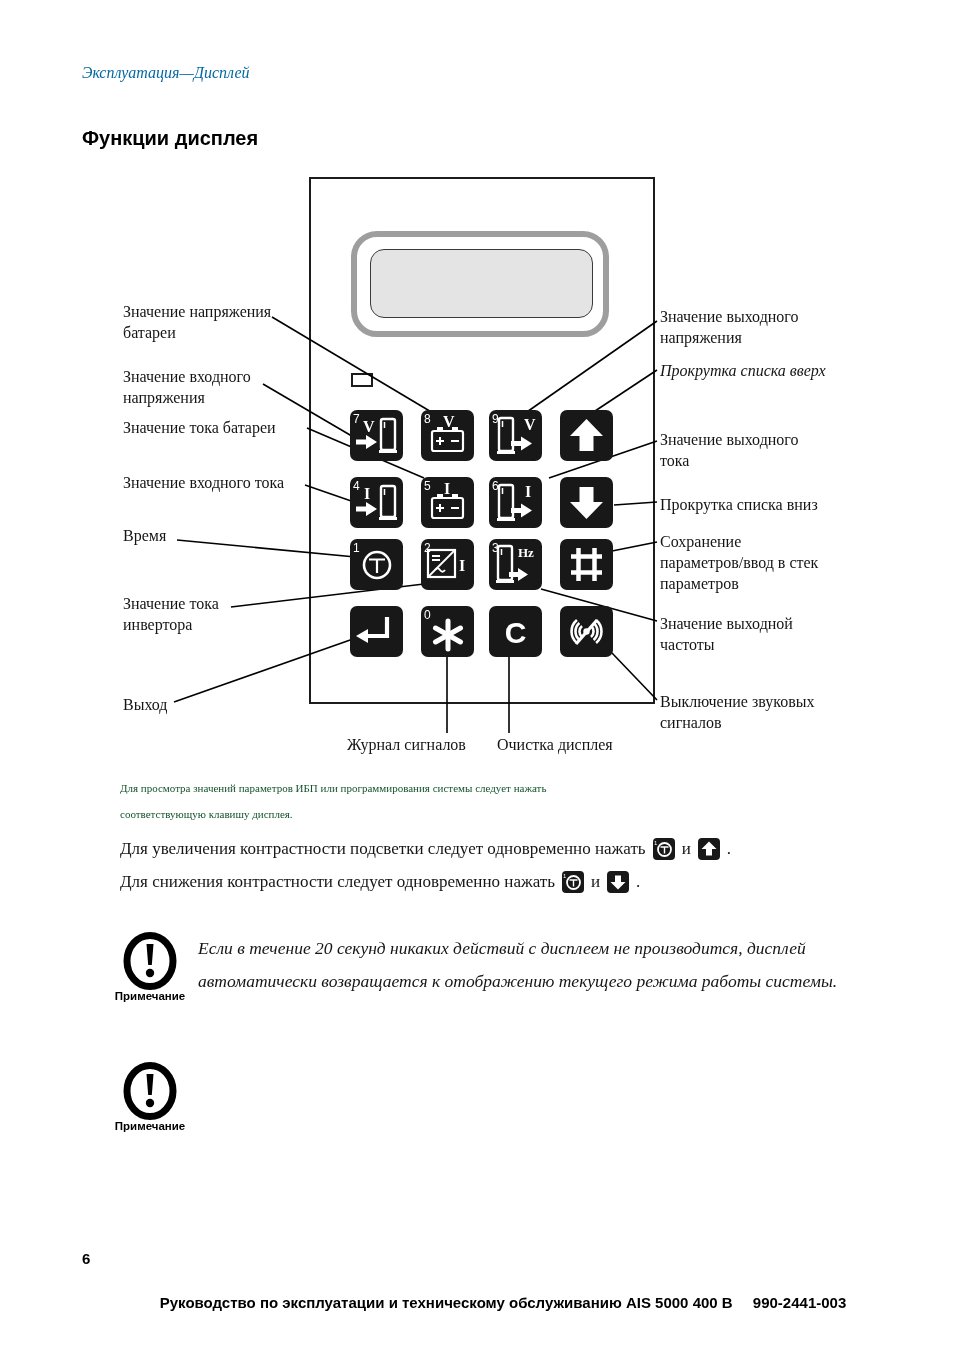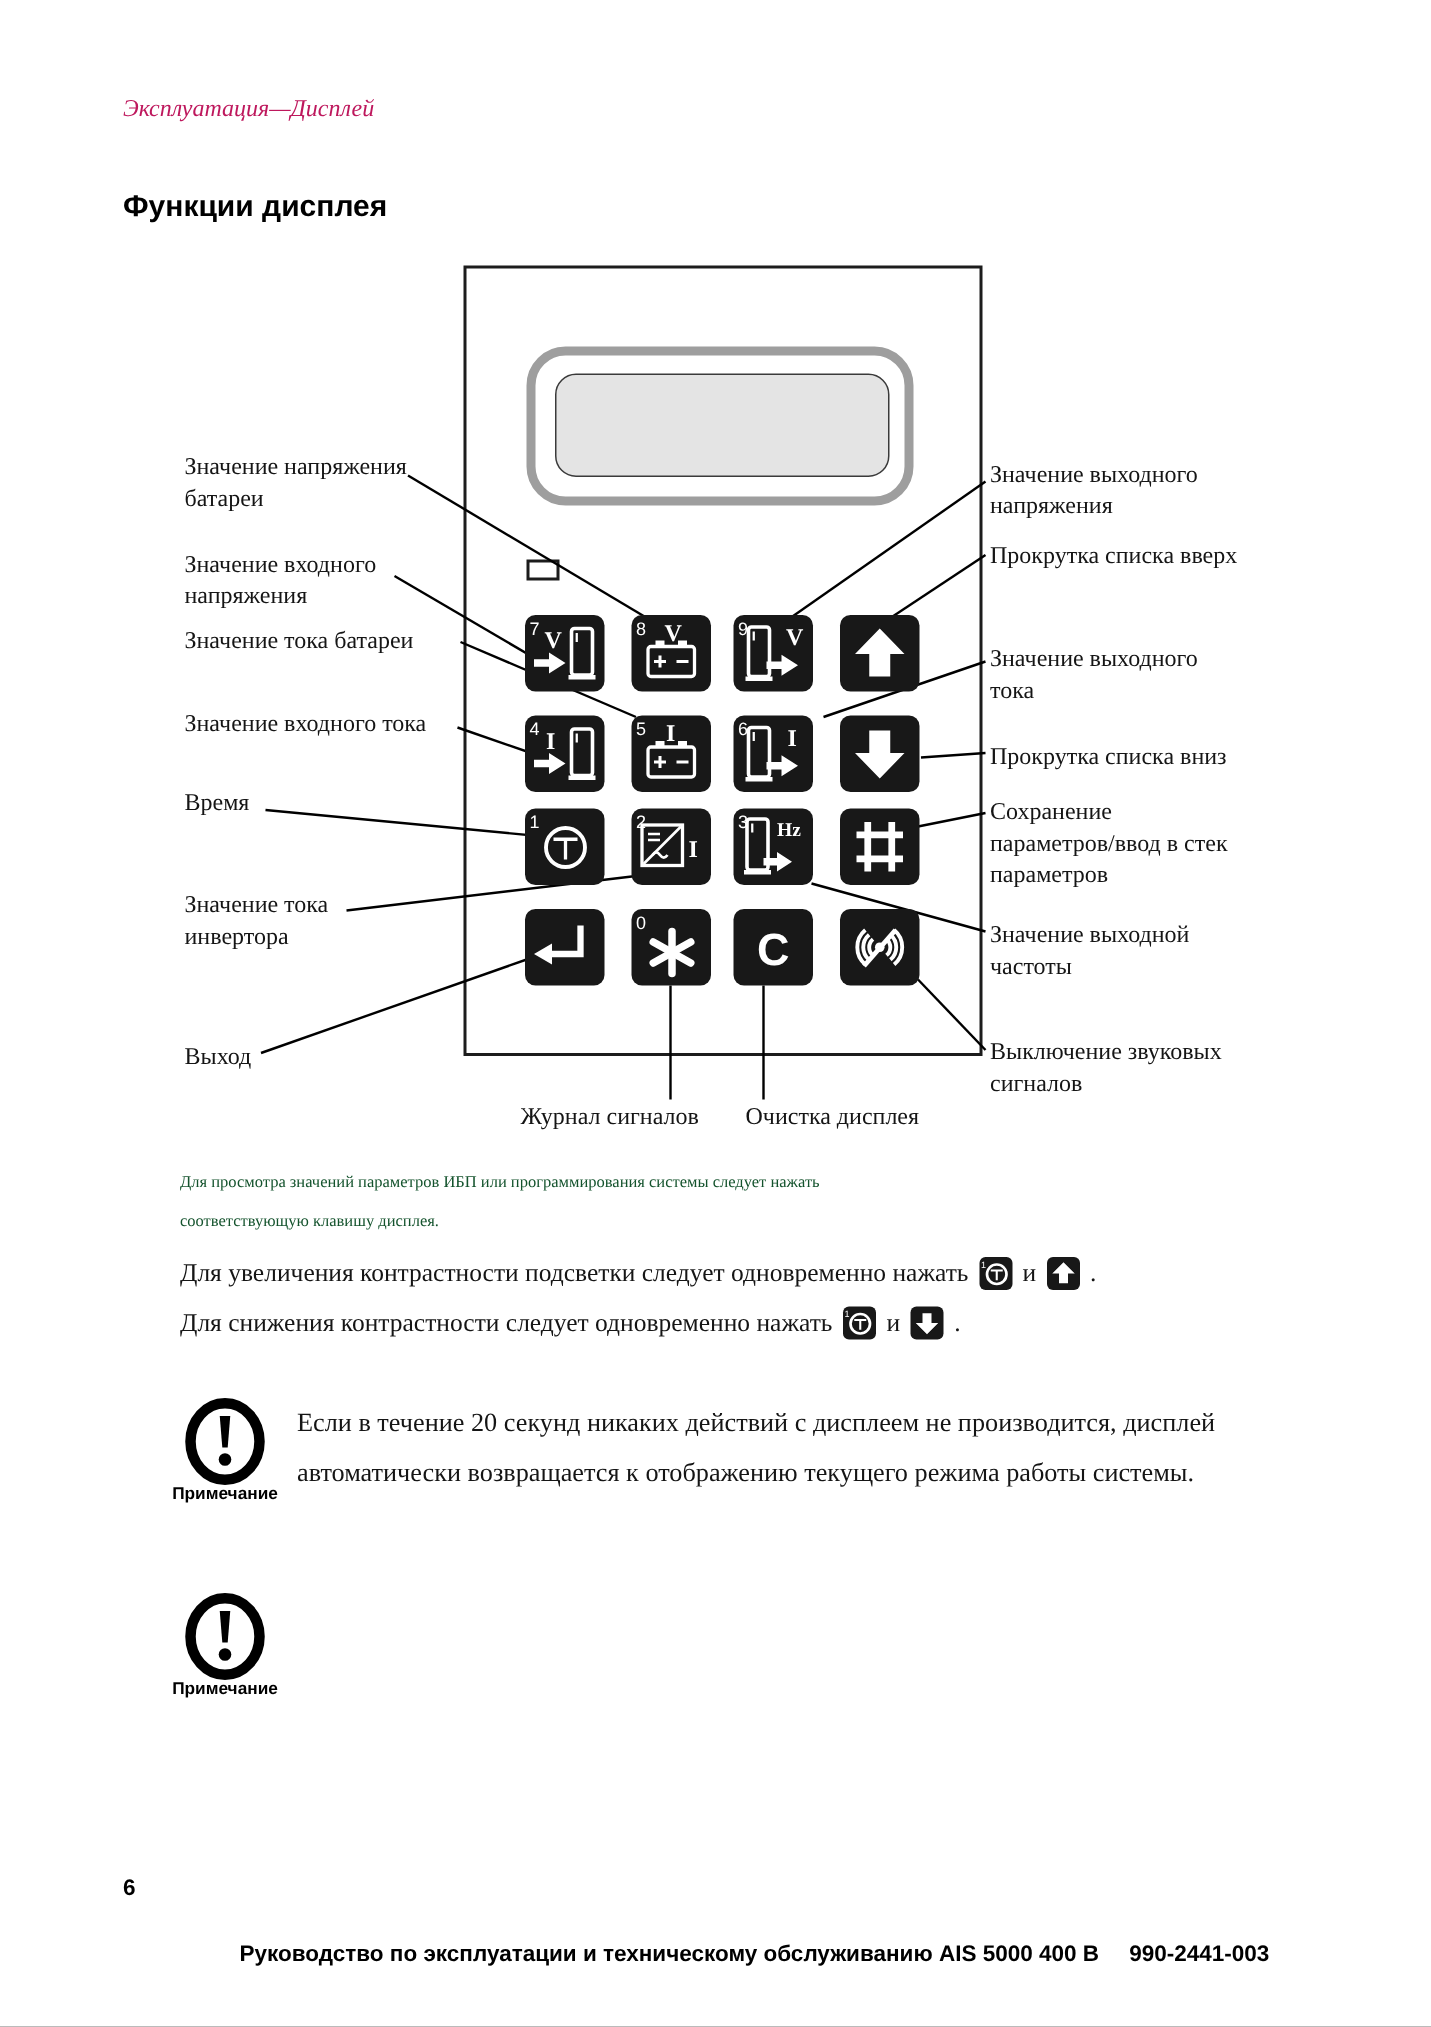--- a/index.html
+++ b/index.html
@@ -1,19 +1,19 @@
 <!DOCTYPE html>
 <html lang="ru"><head>
 <meta charset="utf-8">
 <style>
   html,body{margin:0;padding:0;background:#888;}
   .page{position:relative;width:954px;height:1351px;background:#fff;margin:0 auto;
         font-family:"Liberation Serif",serif;color:#111;overflow:hidden;}
   .abs{position:absolute;}
-  .running{font-style:italic;font-size:16px;color:#be185d;}
+  .running{font-style:italic;font-size:16px;color:#0369a1;}
   .sect-title{font-family:"Liberation Sans",sans-serif;font-weight:bold;font-size:20px;color:#000;}
   .lbl{font-size:16px;line-height:21px;white-space:pre-line;color:#151515;}
   .para{font-size:11px;line-height:26px;white-space:pre-line;color:#14532d;}
   .pline{font-size:17px;color:#151515;display:flex;align-items:center;gap:7px;}
   .note-text{font-size:17.5px;line-height:33px;white-space:pre-line;color:#151515;}
   .note-label{font-family:"Liberation Sans",sans-serif;font-weight:bold;font-size:11.5px;text-align:center;color:#000;}
   .outer-box{border:2px solid #1c1c1c;background:#fff;}
   .bezel{border:6px solid #9e9e9e;border-radius:26px;background:#fff;}
   .screen{background:#e4e4e4;border:1px solid #3a3a3a;border-radius:14px;}
   .led{border:2px solid #1c1c1c;background:#fff;}
@@ -65,21 +65,21 @@
 напряжения</div>
   <div class="abs lbl" style="left:123px;top:417px;">Значение тока батареи</div>
   <div class="abs lbl" style="left:123px;top:472px;font-family:Liberation Serif, serif;">Значение входного тока</div>
   <div class="abs lbl" style="left:123px;top:525px;">Время</div>
   <div class="abs lbl" style="left:123px;top:593px;">Значение тока
 инвертора</div>
   <div class="abs lbl" style="left:123px;top:694px;">Выход</div>
 
   <div class="abs lbl" style="left:660px;top:306px;">Значение выходного
 напряжения</div>
-  <div class="abs lbl" style="left:660px;top:360px;">Прокрутка списка вверх</div>
+  <div class="abs lbl" style="left:660px;top:360px;font-style:italic;">Прокрутка списка вверх</div>
   <div class="abs lbl" style="left:660px;top:429px;">Значение выходного
 тока</div>
   <div class="abs lbl" style="left:660px;top:494px;">Прокрутка списка вниз</div>
   <div class="abs lbl" style="left:660px;top:531px;">Сохранение
 параметров/ввод в стек
 параметров</div>
   <div class="abs lbl" style="left:660px;top:613px;">Значение выходной
 частоты</div>
   <div class="abs lbl" style="left:660px;top:691px;">Выключение звуковых
 сигналов</div>
@@ -263,21 +263,21 @@
     </svg>
     <span>.</span>
   </div>
 
   <svg class="abs" style="left:118px;top:932px;" width="64" height="58" viewBox="0 0 64 58">
     <ellipse cx="32" cy="29" rx="23" ry="25.5" fill="none" stroke="#000" stroke-width="7"></ellipse>
     <polygon fill="#000" points="28.5,12 35.5,12 33.8,33 30.2,33"></polygon>
     <circle fill="#000" cx="32" cy="41" r="4.2"></circle>
   </svg>
   <div class="abs note-label" style="left:110px;top:990px;width:80px;">Примечание</div>
-  <div class="abs note-text" style="left:198px;top:932px;width:660px;">Если в течение 20 секунд никаких действий с дисплеем не производится, дисплей
+  <div class="abs note-text" style="left:198px;top:932px;width:660px;font-style:italic;">Если в течение 20 секунд никаких действий с дисплеем не производится, дисплей
 автоматически возвращается к отображению текущего режима работы системы.</div>
 
   <svg class="abs" style="left:118px;top:1062px;" width="64" height="58" viewBox="0 0 64 58">
     <ellipse cx="32" cy="29" rx="23" ry="25.5" fill="none" stroke="#000" stroke-width="7"></ellipse>
     <polygon fill="#000" points="28.5,12 35.5,12 33.8,33 30.2,33"></polygon>
     <circle fill="#000" cx="32" cy="41" r="4.2"></circle>
   </svg>
   <div class="abs note-label" style="left:110px;top:1120px;width:80px;">Примечание</div>
 
   <div class="abs footer" style="left:82px;top:1250px;">6</div>

